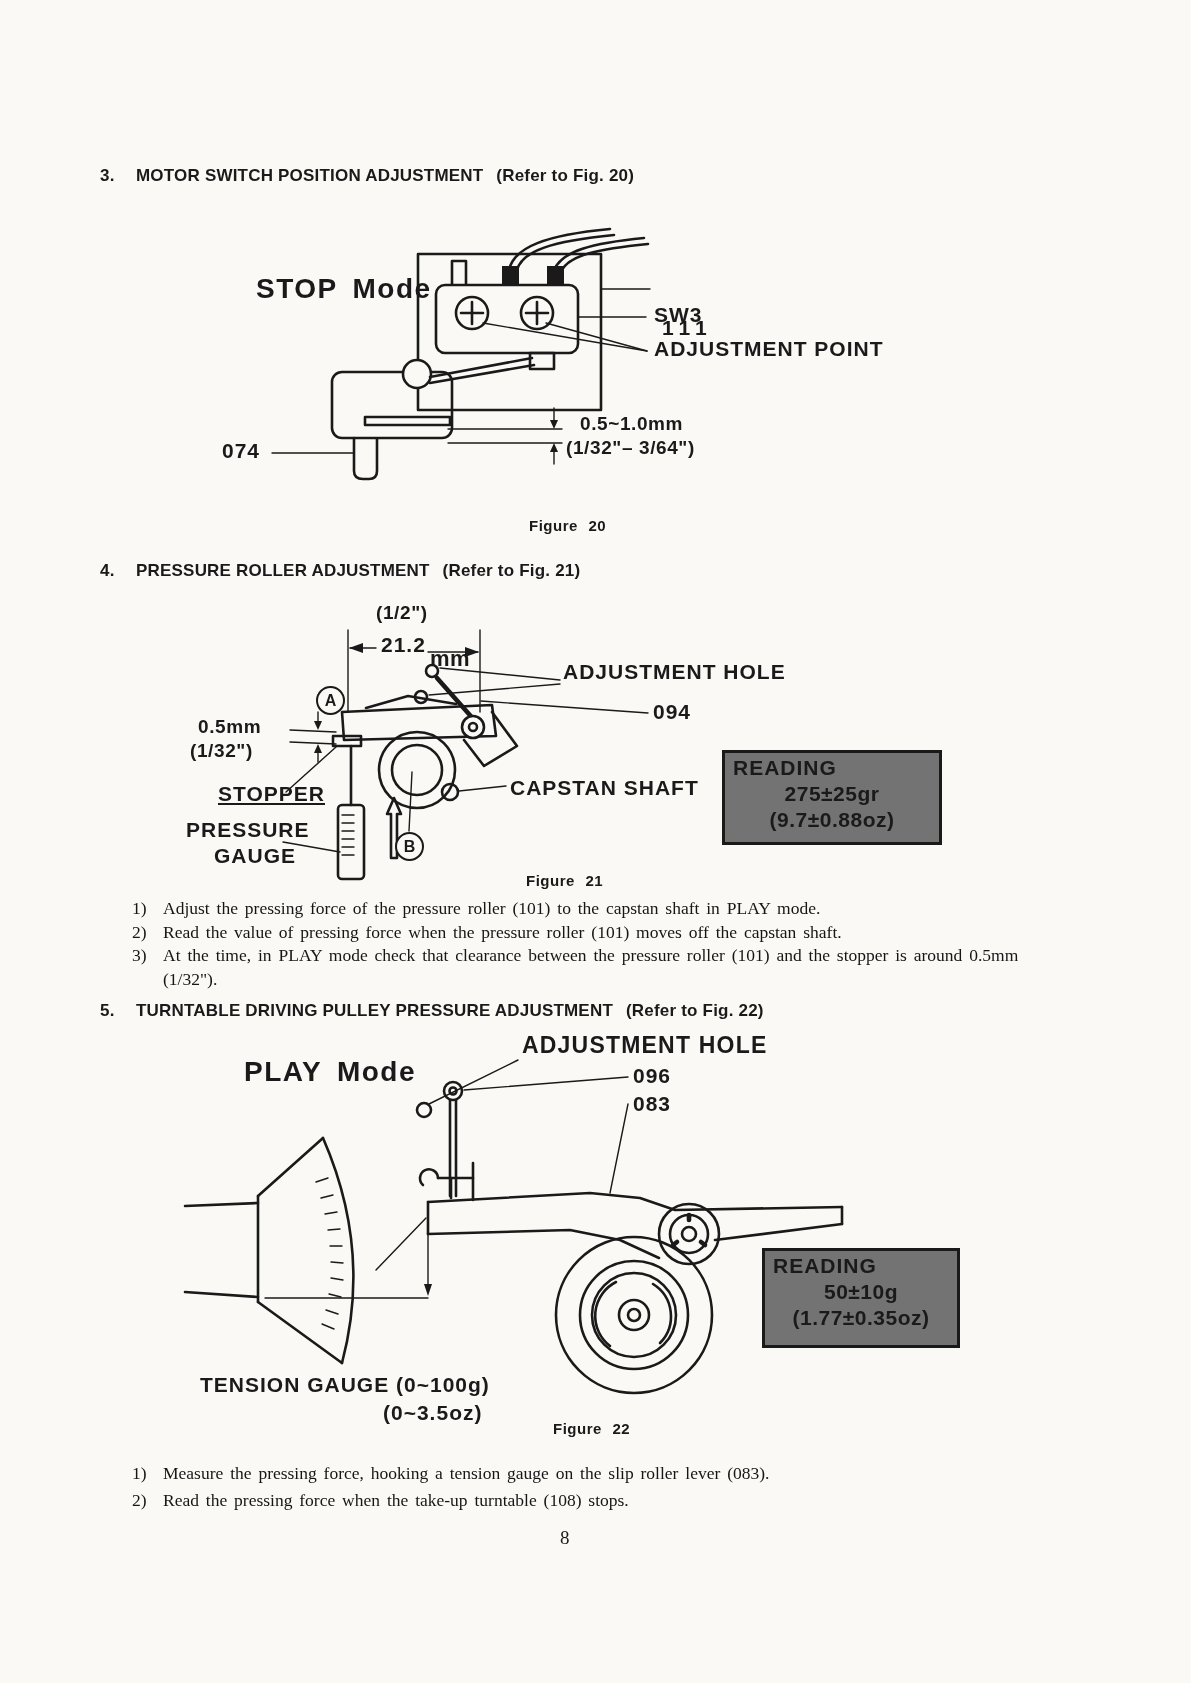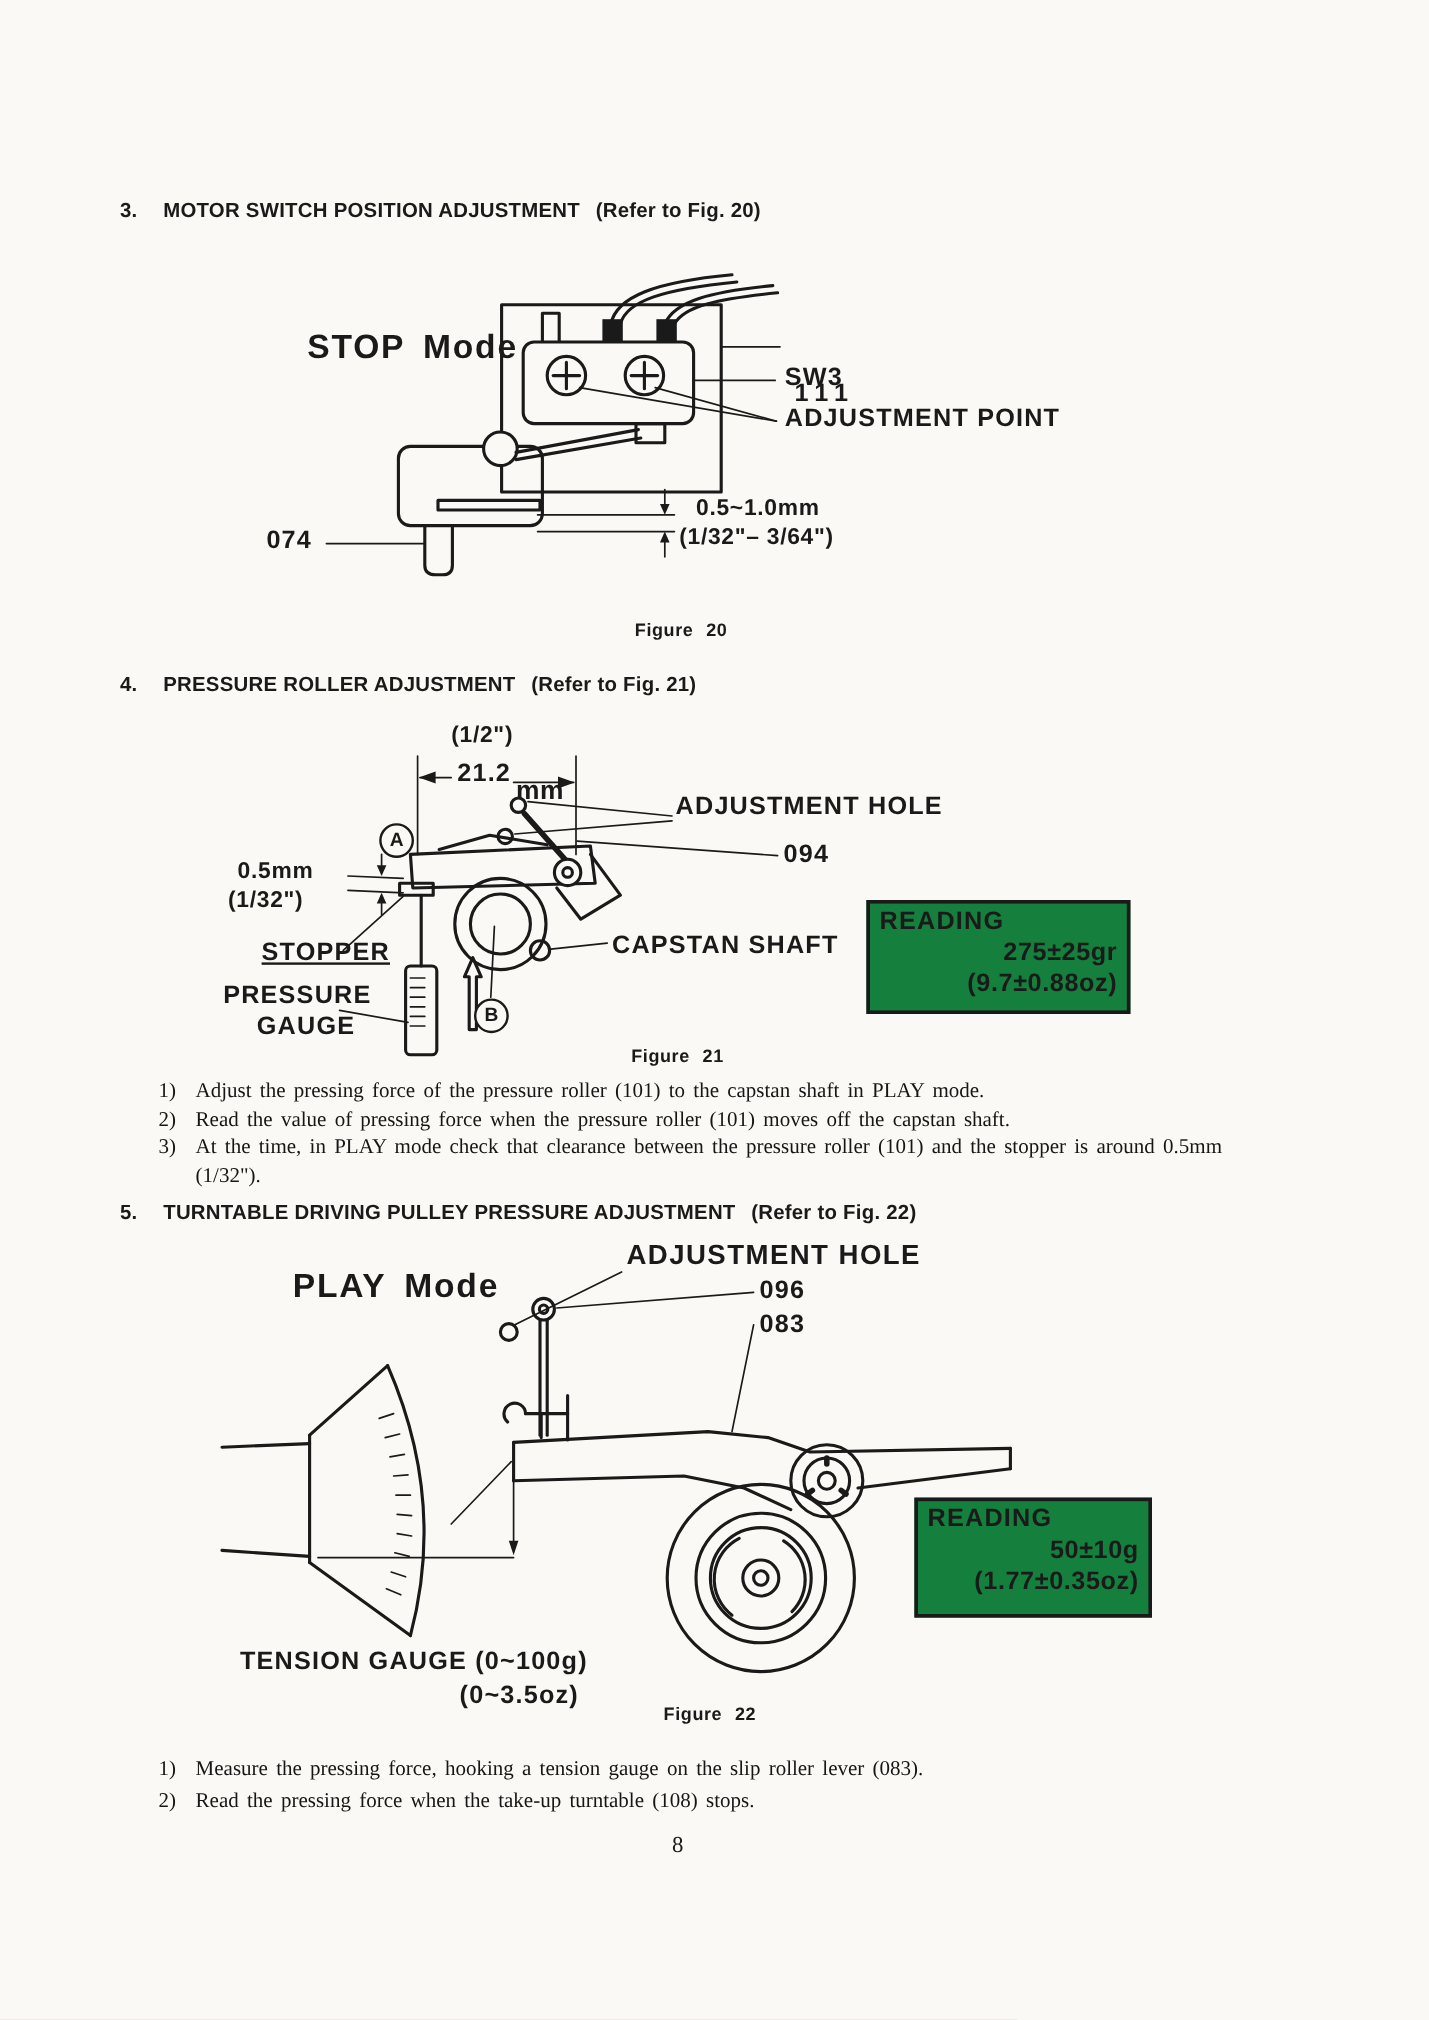--- a/index.html
+++ b/index.html
@@ -17,23 +17,23 @@
   svg.art .paper{fill:#faf9f5;}
   .dlabel{position:absolute;font-weight:bold;font-size:21px;letter-spacing:1px;white-space:nowrap;}
   .dlabel.sm{font-size:22px;letter-spacing:.4px;}
   .dlabel.md{font-size:19px;letter-spacing:.6px;}
   .dlabel.lg{font-size:23px;letter-spacing:1.2px;}
   .dlabel.spread{letter-spacing:6px;}
   .mode{font-size:28px;letter-spacing:1.5px;word-spacing:6px;}
   .figcap{position:absolute;font-weight:bold;font-size:15px;letter-spacing:.5px;word-spacing:6px;white-space:nowrap;}
   .cmark{position:absolute;width:25px;height:25px;border:2.6px solid #1a1a1a;border-radius:50%;
          display:flex;align-items:center;justify-content:center;font-weight:bold;font-size:16px;background:#faf9f5;z-index:3;}
-  .rbox{position:absolute;border:3px solid #1a1a1a;background:#15803d;padding:3px 8px 6px 8px;z-index:2;}
+  .rbox{position:absolute;border:3px solid #1a1a1a;background:#737373;padding:3px 8px 6px 8px;z-index:2;}
   .rbox .rt{font-weight:bold;font-size:21px;letter-spacing:1px;}
-  .rbox .rv{font-weight:bold;font-size:21px;letter-spacing:.5px;text-align:right;margin-top:2px;white-space:nowrap;}
+  .rbox .rv{font-weight:bold;font-size:21px;letter-spacing:.5px;text-align:center;margin-top:2px;white-space:nowrap;}
   .steps{position:absolute;font-family:"Liberation Serif",serif;font-size:17.5px;word-spacing:2.5px;color:#161616;}
   .step{display:flex;line-height:23.5px;}
   .steps.wide .step{line-height:27px;}
   .step .n{width:31px;flex:none;}
   .step .t{width:888px;}
   .pagenum{position:absolute;font-family:"Liberation Serif",serif;font-size:19px;}
 </style>
 </head>
 <body>
 

